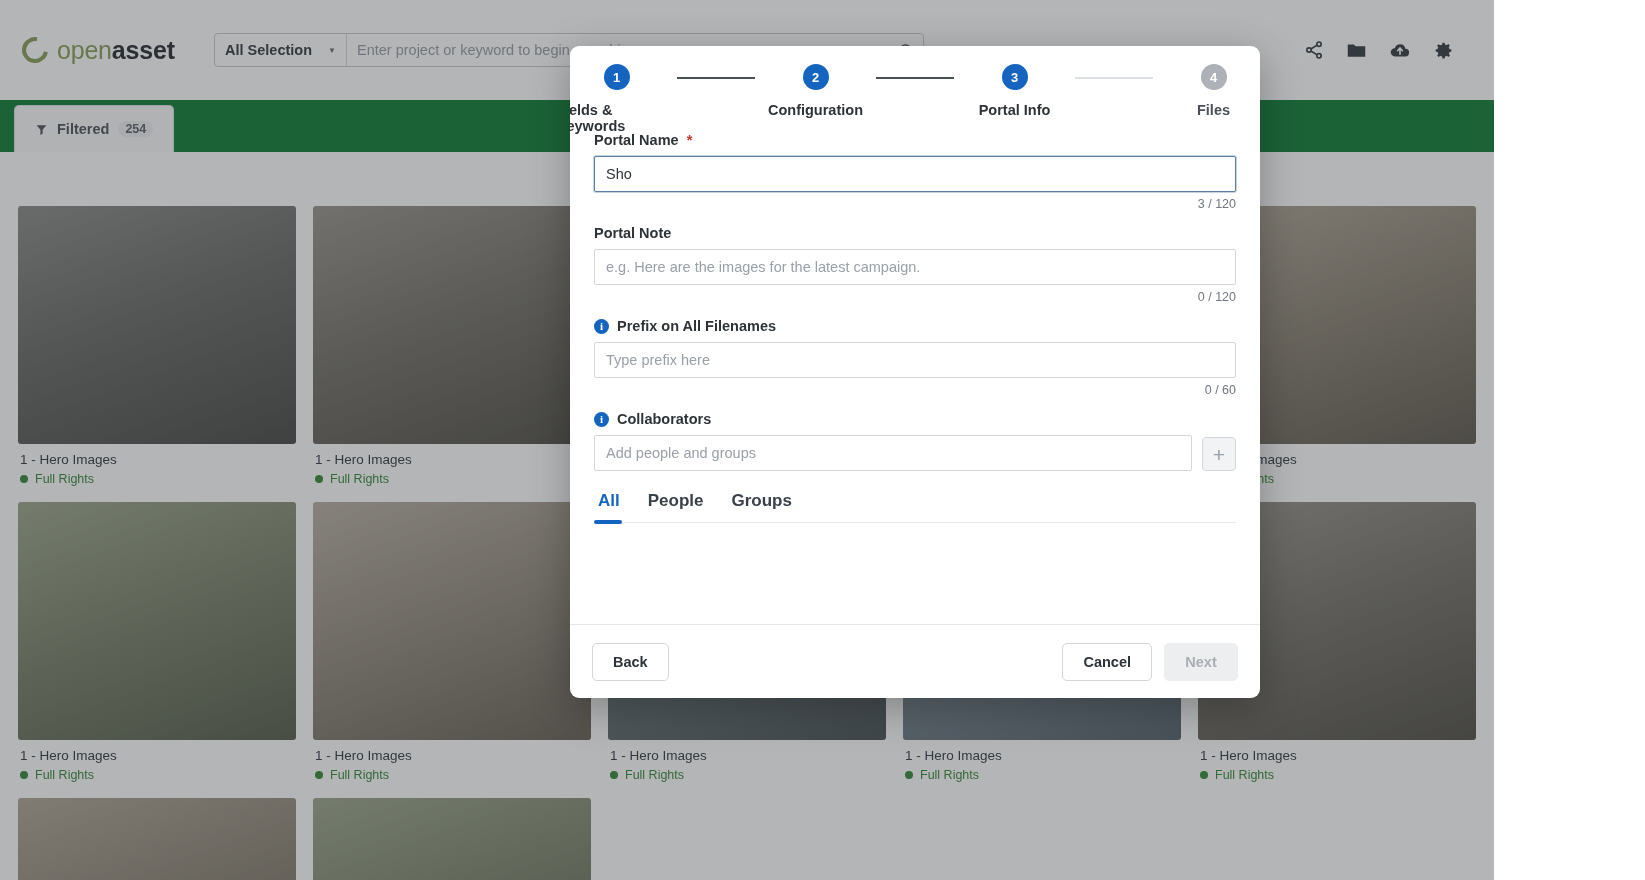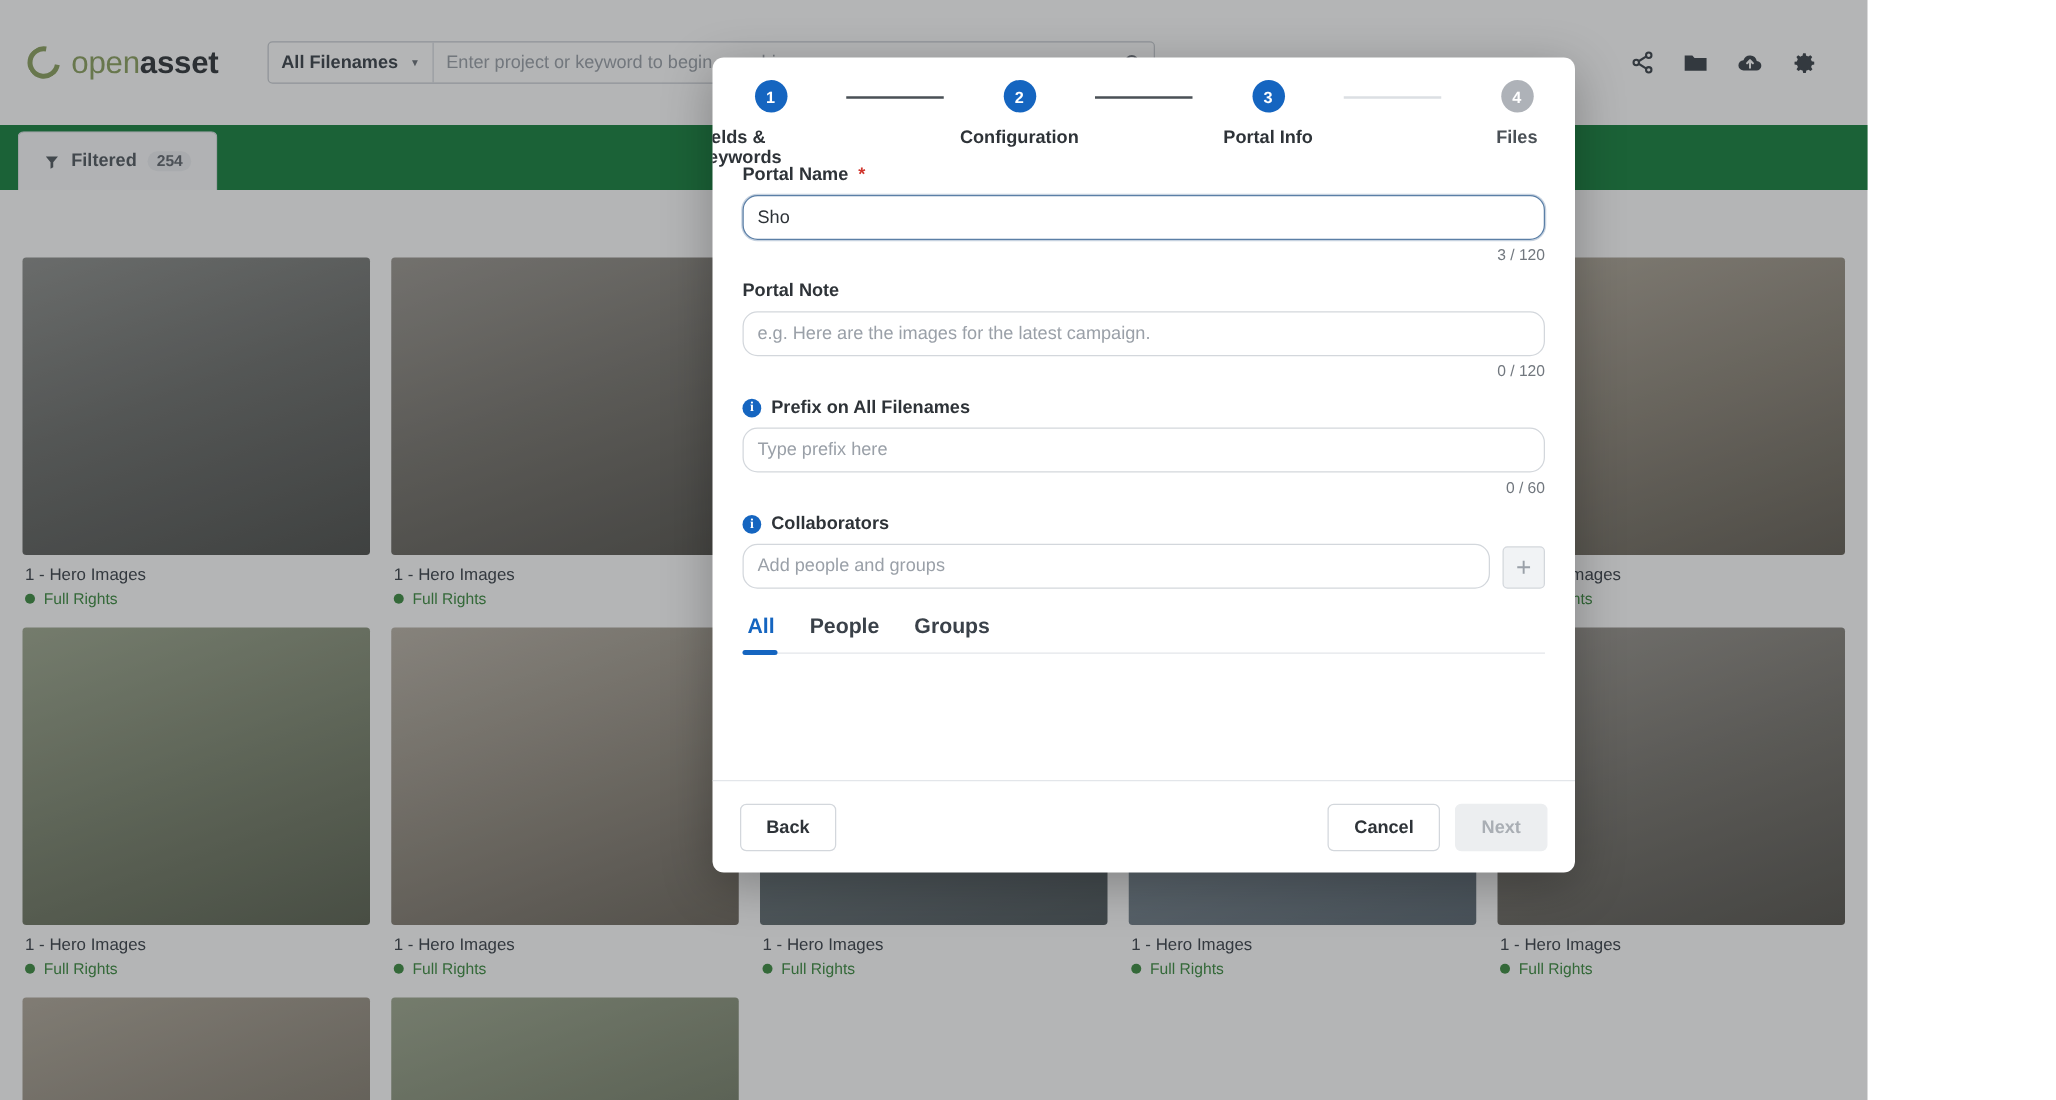--- a/index.html
+++ b/index.html
@@ -110,21 +110,21 @@
 
   .modal-body { flex: 1 1 auto; overflow: hidden; padding: 0 24px; position: relative; }
   .field-label { font-size: 14.5px; font-weight: 700; color:#2e3338; margin-bottom: 8px; display:flex; align-items:center; gap:8px; }
   .req { color:#d0342c; }
   .info-i {
     width: 15px; height: 15px; border-radius: 50%; background:#1565c0; color:#fff;
     font-size: 11px; font-weight: 700; display:inline-flex; align-items:center; justify-content:center;
     font-family: "Liberation Serif", serif;
   }
   .txt {
-    width: 100%; height: 36px; border:1px solid #d3d7dc; border-radius: 12px;
+    width: 100%; height: 36px; border:1px solid #d3d7dc; border-radius: 2px;
     padding: 0 11px; font-size: 14.5px; color:#2e3338; background:#fff;
     font-family:"Liberation Sans", sans-serif;
   }
   .txt::placeholder { color:#9aa0a8; }
   .txt.focused { border:1px solid #5b7fa6; box-shadow: 0 0 0 1px rgba(91,127,166,0.35); }
   .counter { text-align:right; font-size: 12.5px; color:#71777e; margin-top: 5px; }
   .gap-1 { height: 14px; }
 
   .collab-row { display:flex; align-items:flex-end; gap: 10px; }
   .collab-row .txt { flex: 1; }
@@ -163,21 +163,21 @@
   <div class="app">
 
     <div class="topbar">
       <div class="logo">
         <span class="logo-mark"></span>
         <span class="logo-text"><span class="o">open</span><span class="a">asset</span></span>
       </div>
 
       <div class="searchwrap">
         <div class="cat-select">
-          <span>All Filenames</span>
+          <span>All Selection</span>
           <span class="caret">▼</span>
         </div>
         <div class="search-input-fake">
           <span>Enter project or keyword to begin searching...</span>
         </div>
         <div class="search-icon-btn">
           <svg width="17" height="17" viewBox="0 0 24 24" fill="none" stroke="#6b7179" stroke-width="2.4">
               <circle cx="10.5" cy="10.5" r="6.5"></circle>
               <line x1="15.6" y1="15.6" x2="21" y2="21" stroke-linecap="round"></line>
             </svg>

